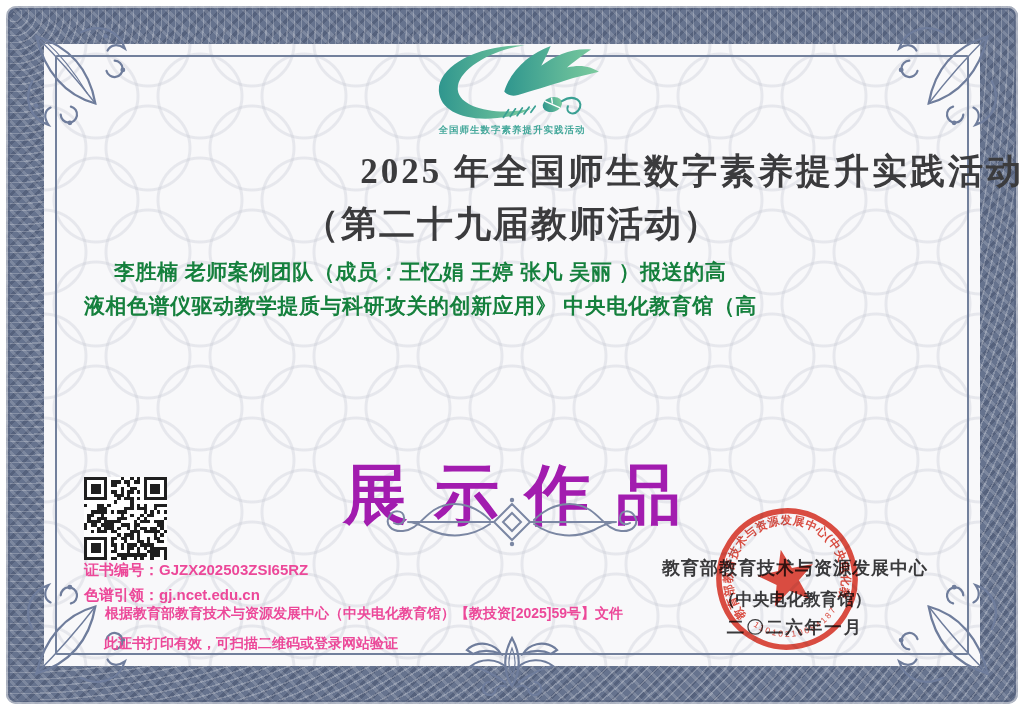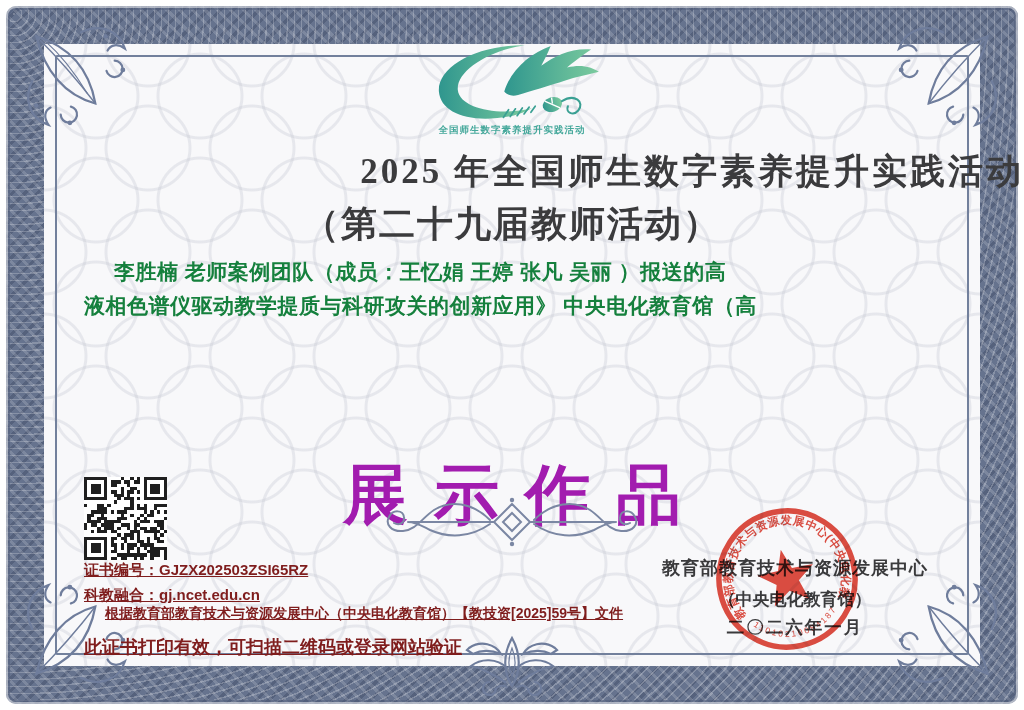--- a/index.html
+++ b/index.html
@@ -53,25 +53,25 @@
     font-size:21px;line-height:34px;color:#15803d;font-weight:bold;letter-spacing:.5px;
   }
   .body-line.indent{text-indent:30px;}
   .award{
     position:absolute;left:0;right:0;top:403px;text-align:center;
     font-family:"Liberation Serif","DejaVu Serif",serif;font-weight:bold;
     font-size:65px;color:#a21caf;letter-spacing:26px;text-indent:26px;margin-top:48px;
   }
   .divider{position:absolute;left:372px;top:494px;width:280px;height:56px;color:#7b87a3;}
   .qr{position:absolute;left:84px;top:477px;width:83px;height:83px;background:#fff;}
-  .fl{position:absolute;left:84px;color:#7f1d1d;font-weight:bold;white-space:nowrap;text-decoration:underline;}
+  .fl{position:absolute;left:84px;color:#ec4899;font-weight:bold;white-space:nowrap;}
   .fl1{top:561px;font-size:15px;}
   .fl2{top:586px;font-size:15px;}
   .fl3{top:605px;font-size:14px;padding-left:21px;}
-  .fl4{top:635px;font-size:18px;}
+  .fl4{top:635px;font-size:14px;margin-left:20px;}
   .issuer{position:absolute;left:655px;width:280px;text-align:center;color:#3a3a3c;font-weight:bold;white-space:nowrap;}
   .is1{top:556px;font-size:18px;letter-spacing:1px;}
   .is2{top:588px;font-size:17px;}
   .is3{top:615px;font-size:17.5px;letter-spacing:2px;}
   .seal{position:absolute;left:705px;top:497px;width:164px;height:164px;opacity:.9;mix-blend-mode:multiply;}
   .bottom-orn{position:absolute;left:447px;top:632px;width:130px;height:64px;color:#6f7d9c;}
   svg{display:block;}
 </style>
 </head>
 <body>
@@ -408,21 +408,21 @@
       <rect x="2" y="2" width="3" height="3" fill="#1f1f1f"></rect>
       <rect x="18" y="0" width="7" height="7" fill="#1f1f1f"></rect>
       <rect x="19" y="1" width="5" height="5" fill="#ffffff"></rect>
       <rect x="20" y="2" width="3" height="3" fill="#1f1f1f"></rect>
       <rect x="0" y="18" width="7" height="7" fill="#1f1f1f"></rect>
       <rect x="1" y="19" width="5" height="5" fill="#ffffff"></rect>
       <rect x="2" y="20" width="3" height="3" fill="#1f1f1f"></rect>
     </svg>
 
   <div class="fl fl1">证书编号：GJZX202503ZSI65RZ</div>
-  <div class="fl fl2">科教融合：gj.ncet.edu.cn</div>
+  <div class="fl fl2">色谱引领：gj.ncet.edu.cn</div>
   <div class="fl fl3">根据教育部教育技术与资源发展中心（中央电化教育馆）【教技资[2025]59号】文件</div>
   <div class="fl fl4">此证书打印有效，可扫描二维码或登录网站验证</div>
 
   <div class="issuer is1">教育部教育技术与资源发展中心</div>
   <div class="issuer is2">（中央电化教育馆）</div>
   <div class="issuer is3">二〇二六年一月</div>
 
   <svg class="seal" viewBox="0 0 164 164">
     <g transform="rotate(-12 82 82)">
       <circle cx="82" cy="82" r="68" fill="none" stroke="#dc3a2d" stroke-width="5.5"></circle>

